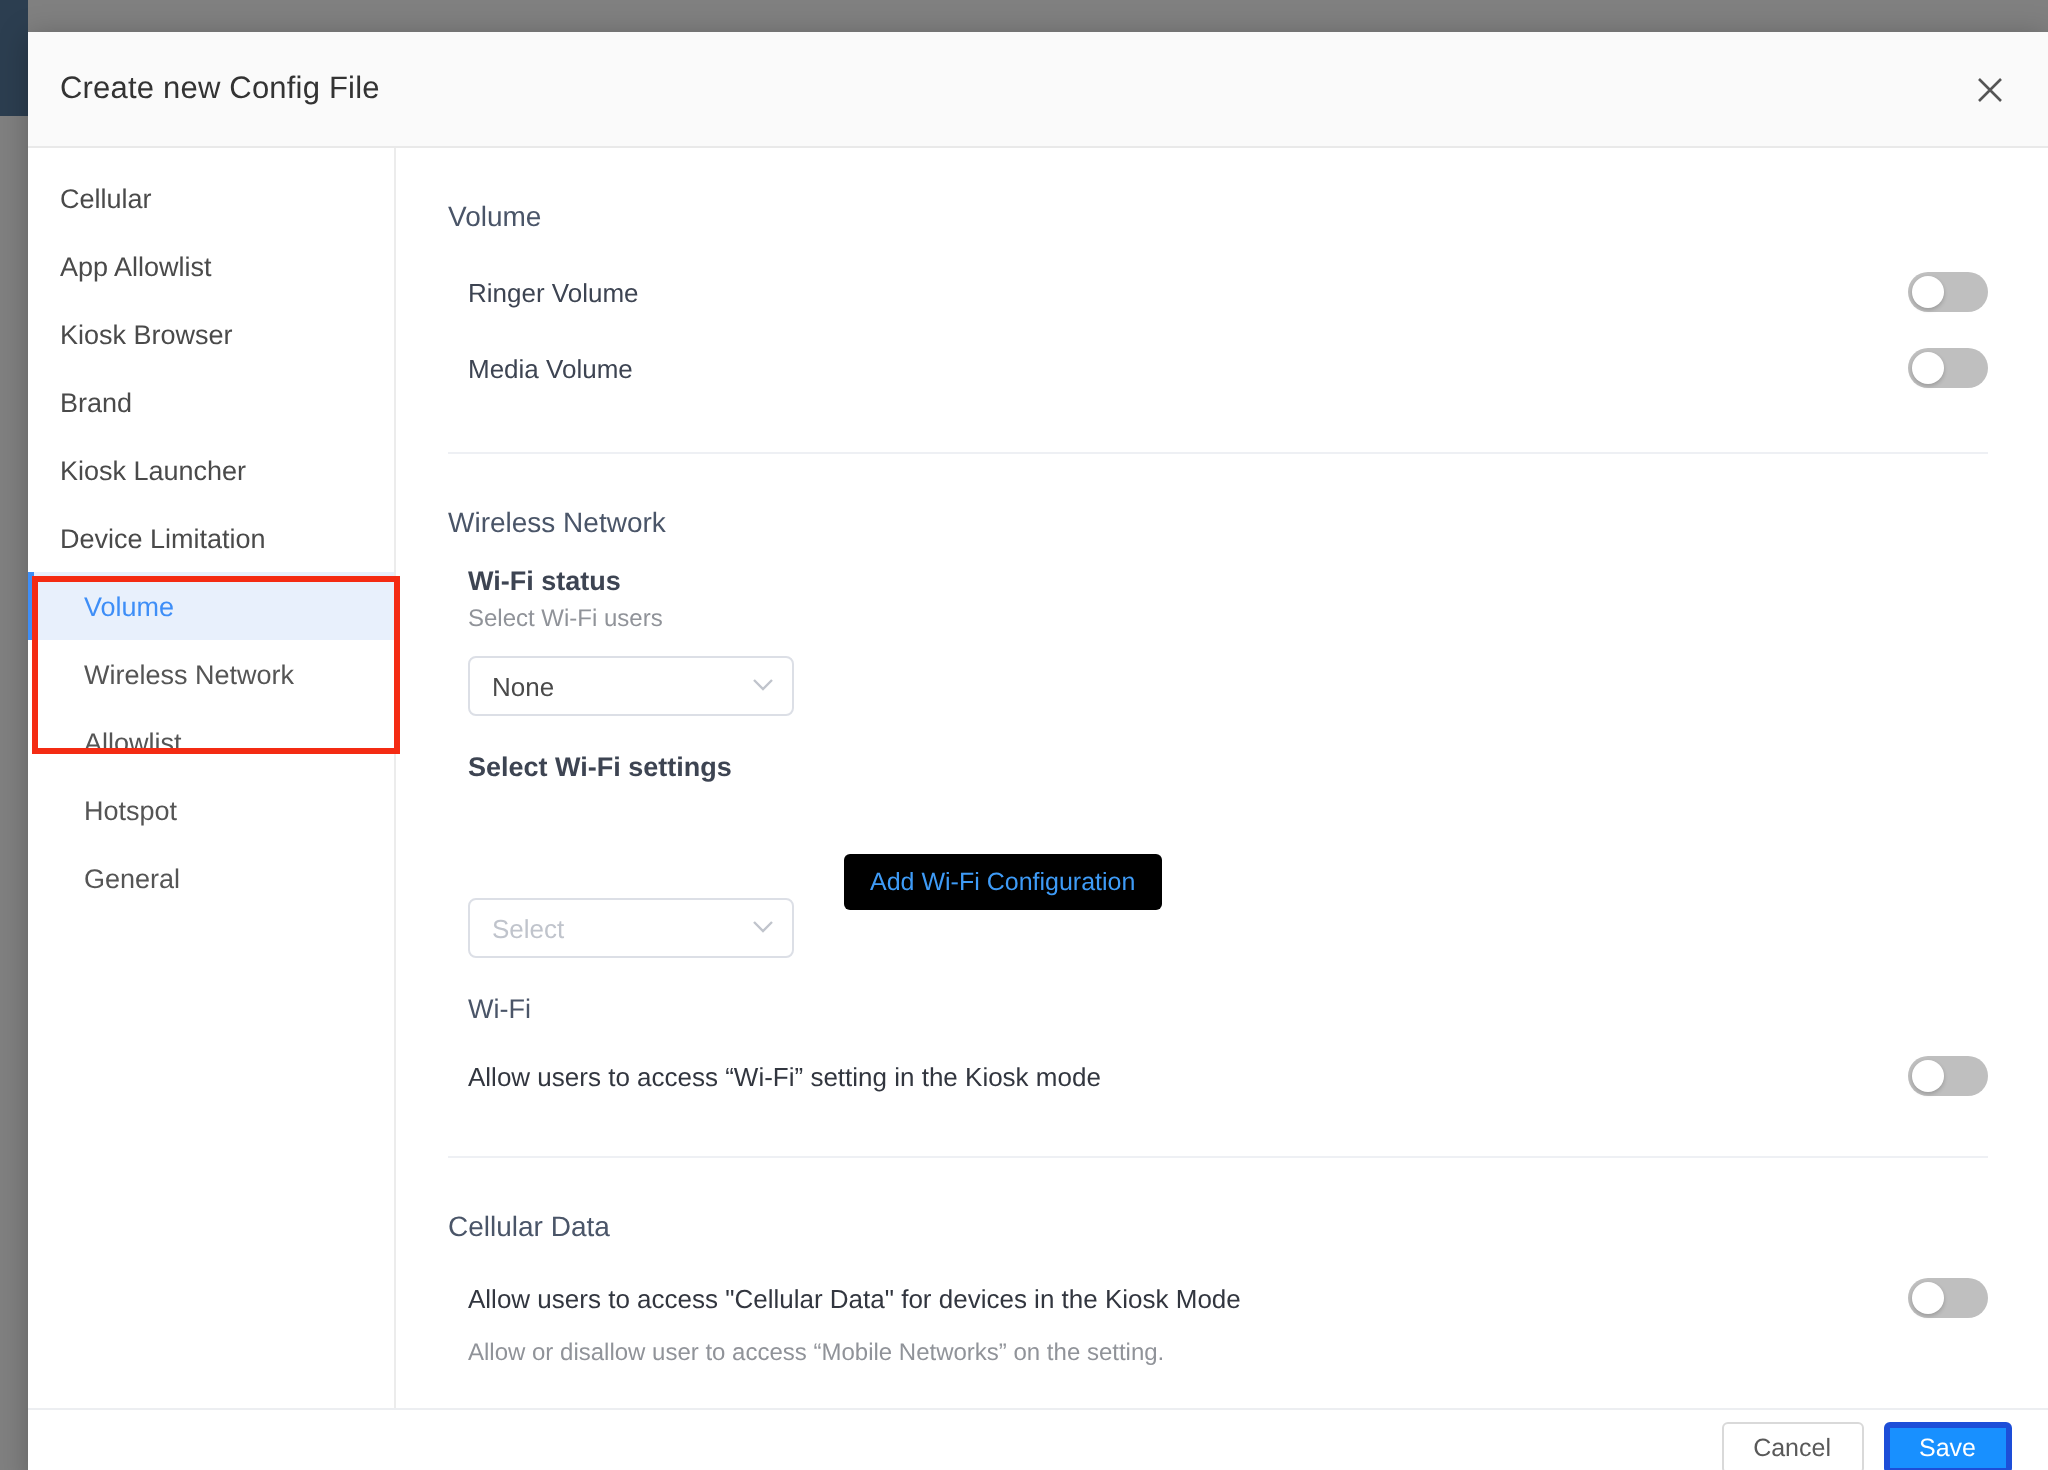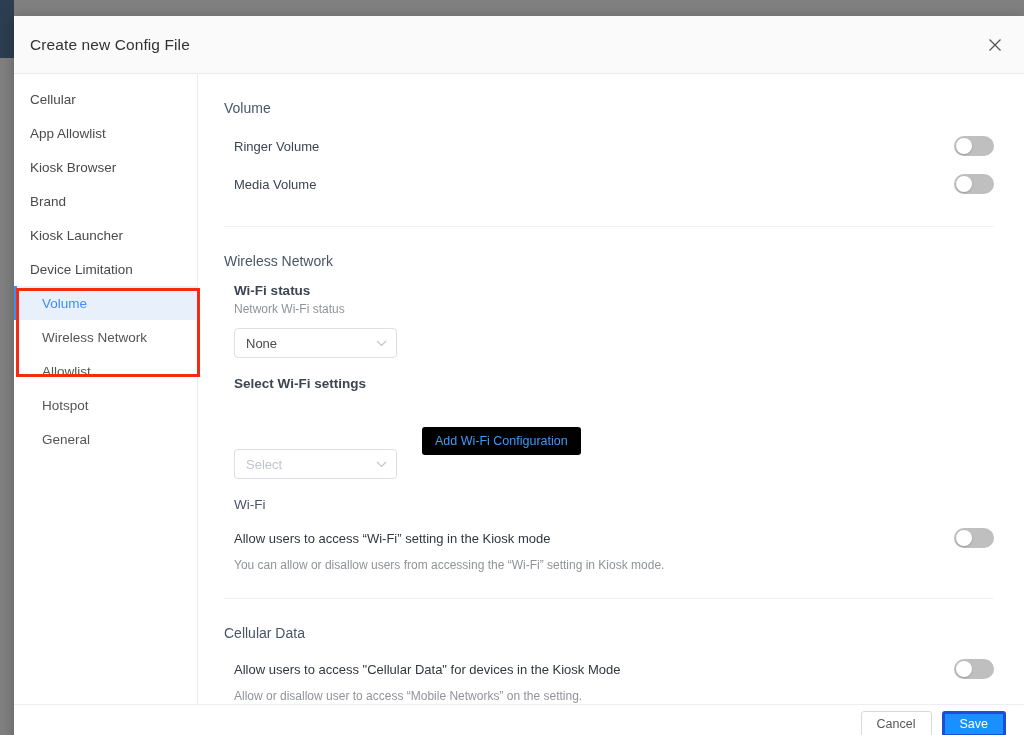--- a/index.html
+++ b/index.html
@@ -357,21 +357,21 @@
         </div>
       </div>
 
       <div class="divider"></div>
 
       <div class="section">
         <div class="section-title">Wireless Network</div>
 
         <div class="field-block">
           <div class="sub-title">Wi-Fi status</div>
-          <div class="helper nopad">Network Wi-Fi status</div>
+          <div class="helper nopad">Select Wi-Fi users</div>
           <div class="select mt12">
             <span>None</span>
             <span class="chev">
               <svg width="11" height="7" viewBox="0 0 11 7" aria-hidden="true">
                   <path d="M1 1 L5.5 5.5 L10 1" stroke="#c0c4cc" stroke-width="1.2" fill="none"></path>
                 </svg>
             </span>
           </div>
         </div>
 
@@ -391,21 +391,20 @@
         </div>
 
         <div class="field-block mt18">
           <div class="group-title">Wi-Fi</div>
           <div class="row" style="padding:0">
             <span class="row-label bold" style="padding-left:0">Allow users to access “Wi-Fi” setting in the Kiosk mode</span>
             <span class="toggle">
                 <span class="knob"></span>
               </span>
           </div>
-          <div class="helper nopad mt6">You can allow or disallow users from accessing the “Wi-Fi” setting in Kiosk mode.</div>
         </div>
       </div>
 
       <div class="divider"></div>
 
       <div class="section">
         <div class="section-title">Cellular Data</div>
         <div class="field-block">
           <div class="row" style="padding:0">
             <span class="row-label bold" style="padding-left:0">Allow users to access "Cellular Data" for devices in the Kiosk Mode</span>

